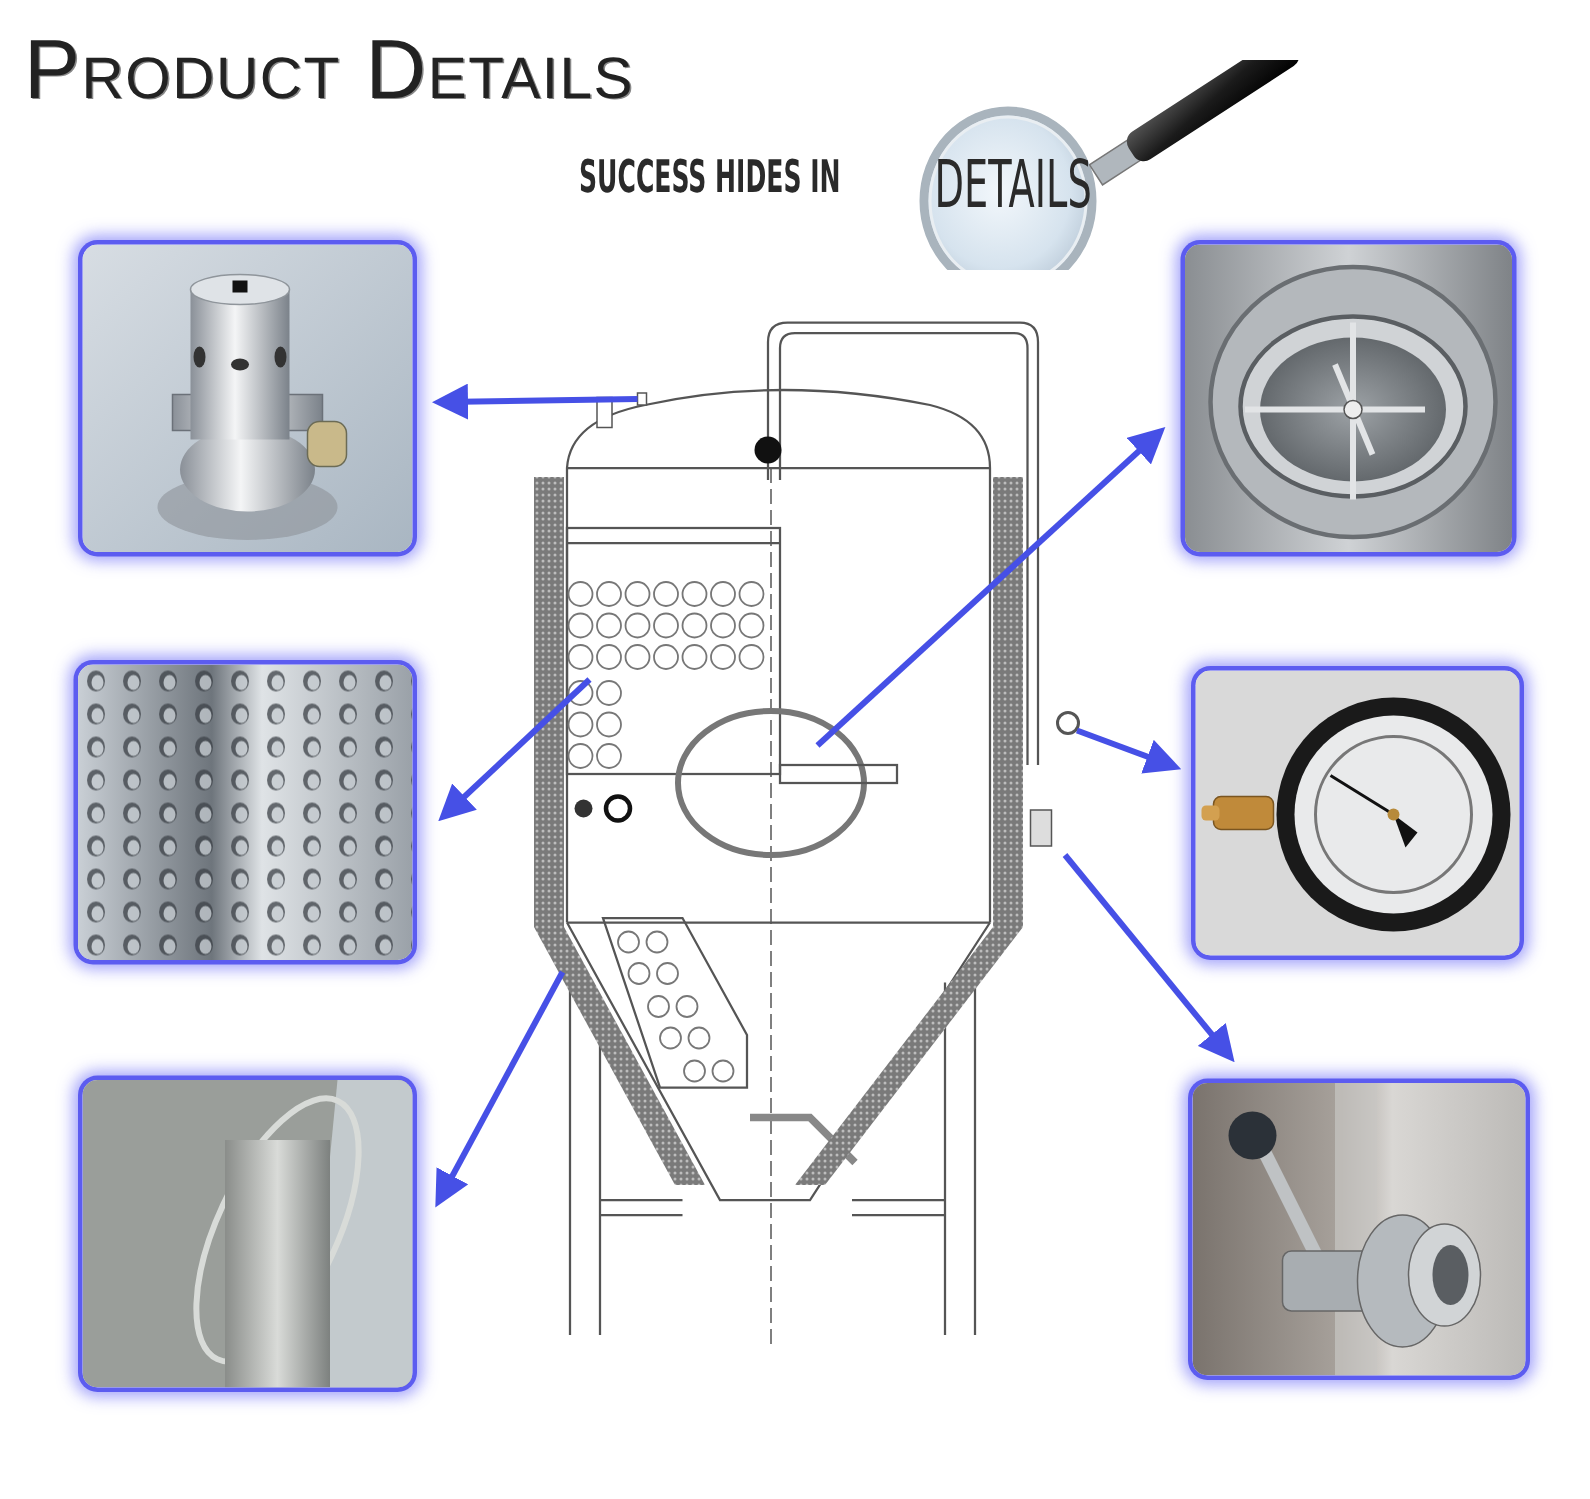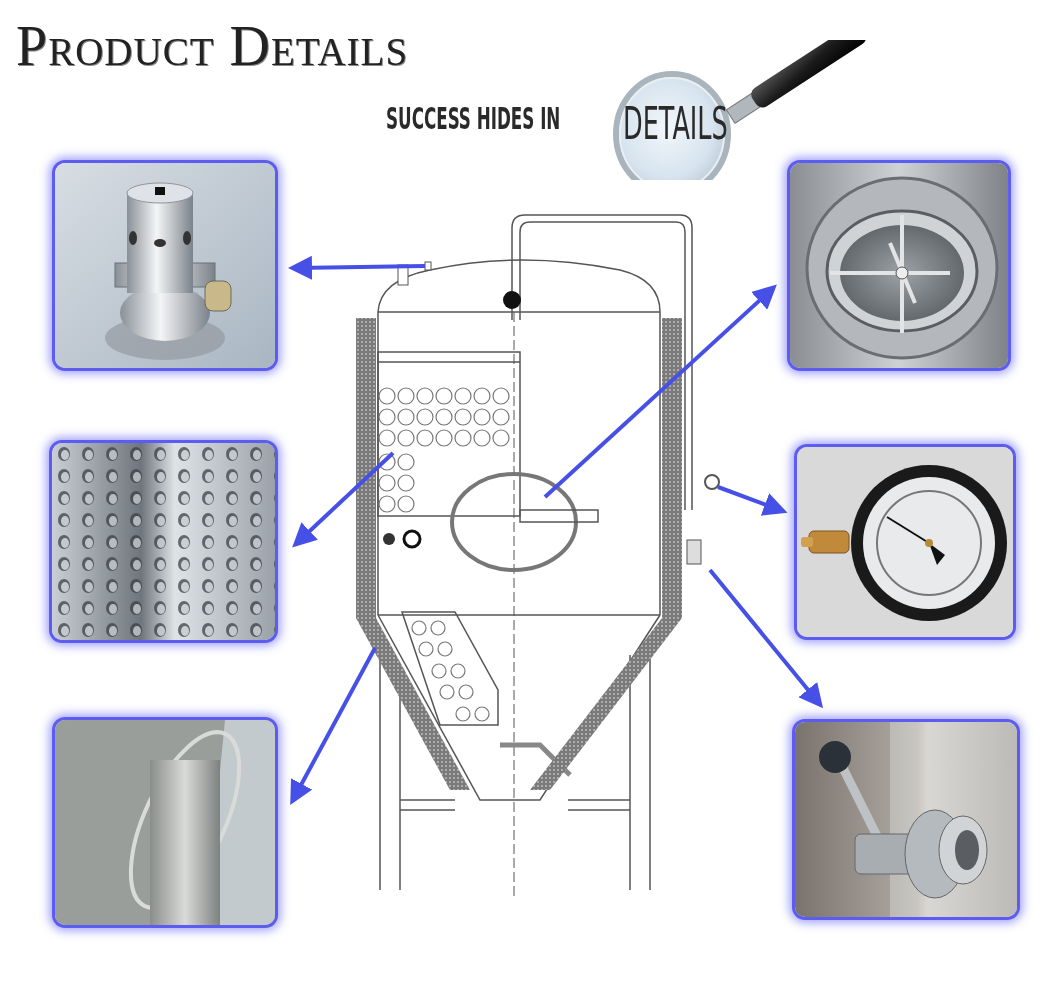--- a/index.html
+++ b/index.html
@@ -1,17 +1,17 @@
 <!DOCTYPE html>
 <html><head>
 <meta charset="utf-8">
 <style>
   html,body{margin:0;padding:0;background:#fff;}
   body{width:1060px;height:999px;position:relative;overflow:hidden;font-family:"DejaVu Sans",sans-serif;}
-  .title{position:absolute;left:16px;top:18px;font-family:Liberation Serif, serif;font-size:56px;letter-spacing:1px;color:#222;text-shadow:1px 1px 0 #888;font-variant:small-caps;line-height:1;}
+  .title{position:absolute;left:16px;top:18px;font-family:Liberation Sans, sans-serif;font-size:56px;letter-spacing:1px;color:#222;text-shadow:1px 1px 0 #888;font-variant:small-caps;line-height:1;}
   .tagline{position:absolute;left:386px;top:101px;font-family:"DejaVu Sans Condensed","Liberation Sans Narrow","DejaVu Sans",sans-serif;font-size:30px;font-weight:bold;color:#2a2a2a;transform:scaleX(0.62);transform-origin:left top;letter-spacing:0px;white-space:nowrap;}
   .tagline-strong{position:absolute;left:623px;top:98px;font-family:"DejaVu Sans","Liberation Sans",sans-serif;font-size:44px;color:#2a2a2a;transform:scaleX(0.58);transform-origin:left top;white-space:nowrap;z-index:3;}
   .magnifier{position:absolute;left:612px;top:40px;width:290px;height:140px;z-index:2;}
   .photo{position:absolute;border-radius:10px;overflow:hidden;box-shadow:0 0 0 3px #5c5cf0,0 0 10px 6px rgba(90,90,245,0.55);}
   .photo svg{display:block;width:100%;height:100%;}
   .diagram{position:absolute;left:340px;top:200px;width:400px;height:720px;}
   .arrows{position:absolute;left:0;top:0;width:1060px;height:999px;pointer-events:none;z-index:5;}
 </style>
 </head>
 <body>

